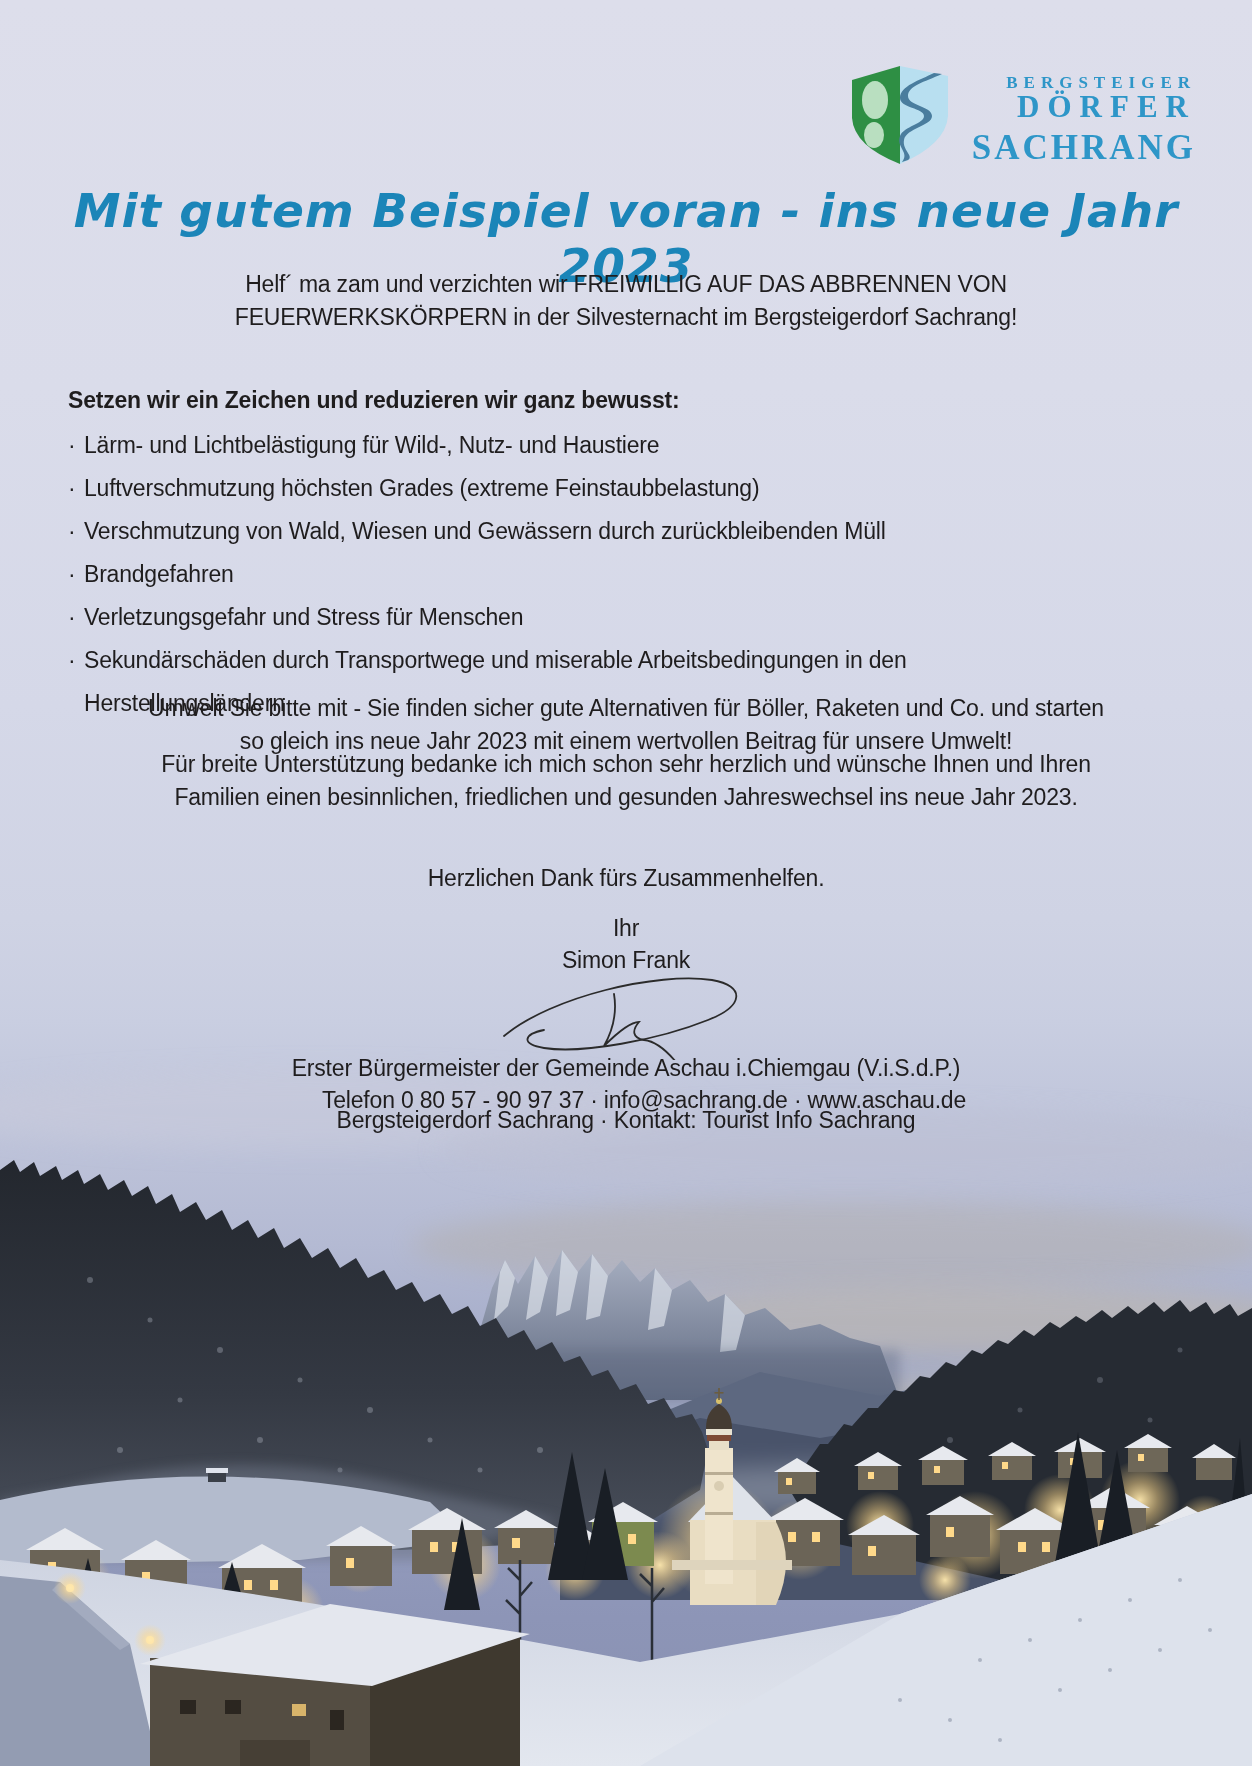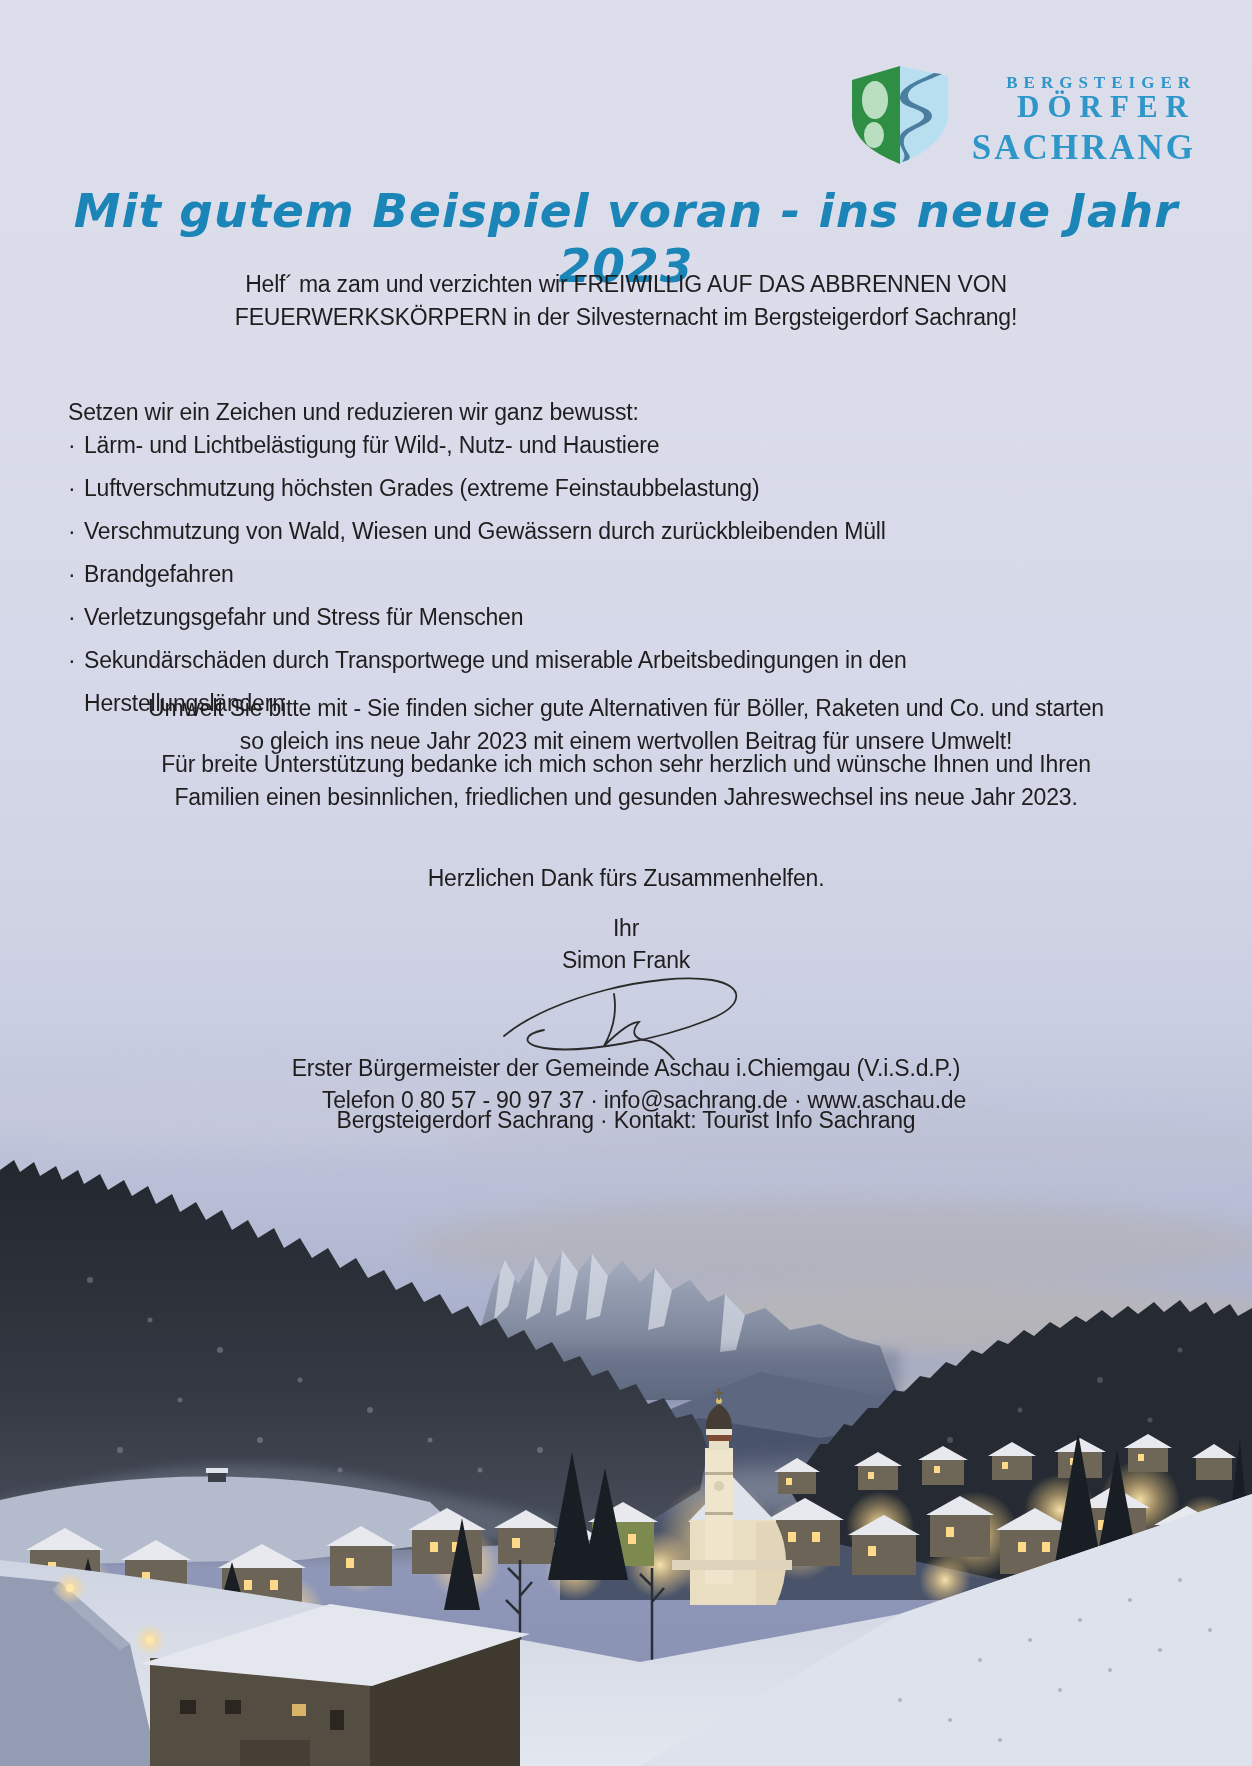--- a/index.html
+++ b/index.html
@@ -21,21 +21,21 @@
   .logo{top:60px;right:56px;display:flex;align-items:flex-start;gap:16px;z-index:3;}
   .logo-text{font-family:"Liberation Serif", serif;color:#2e96c8;text-align:right;line-height:1;}
   .logo-line1{font-size:17px;letter-spacing:6px;font-weight:600;margin-top:14px;}
   .logo-line2{font-size:31px;letter-spacing:8px;font-weight:600;margin-top:0;}
   .logo-line3{font-size:35px;letter-spacing:3px;font-weight:600;margin-top:8px;}
   
   .title{top:183px;font-size:47px;font-weight:700;font-style:italic;
          font-family:"DejaVu Sans", sans-serif;color:#1b85b8;letter-spacing:1px;z-index:3;}
   
   .intro{top:268px;z-index:3;}
-  .list-head{top:396px;left:68px;z-index:3;}
+  .list-head{top:384px;left:68px;z-index:3;font-weight:bold;}
   .bullets{top:424px;left:68px;width:1120px;z-index:3;}
   .bullet{display:flex;line-height:43px;font-size:23px;letter-spacing:-0.2px;}
   .bullet .mark{width:16px;flex:0 0 16px;}
   .bullet .txt{flex:1;max-width:1020px;}
   .appeal{top:692px;z-index:3;}
   .thanks{top:748px;z-index:3;}
   .closing-line{top:862px;z-index:3;}
   .salutation{top:912px;z-index:3;}
   .signer-name{top:944px;z-index:3;}
   .signature{top:964px;left:486px;z-index:3;}

